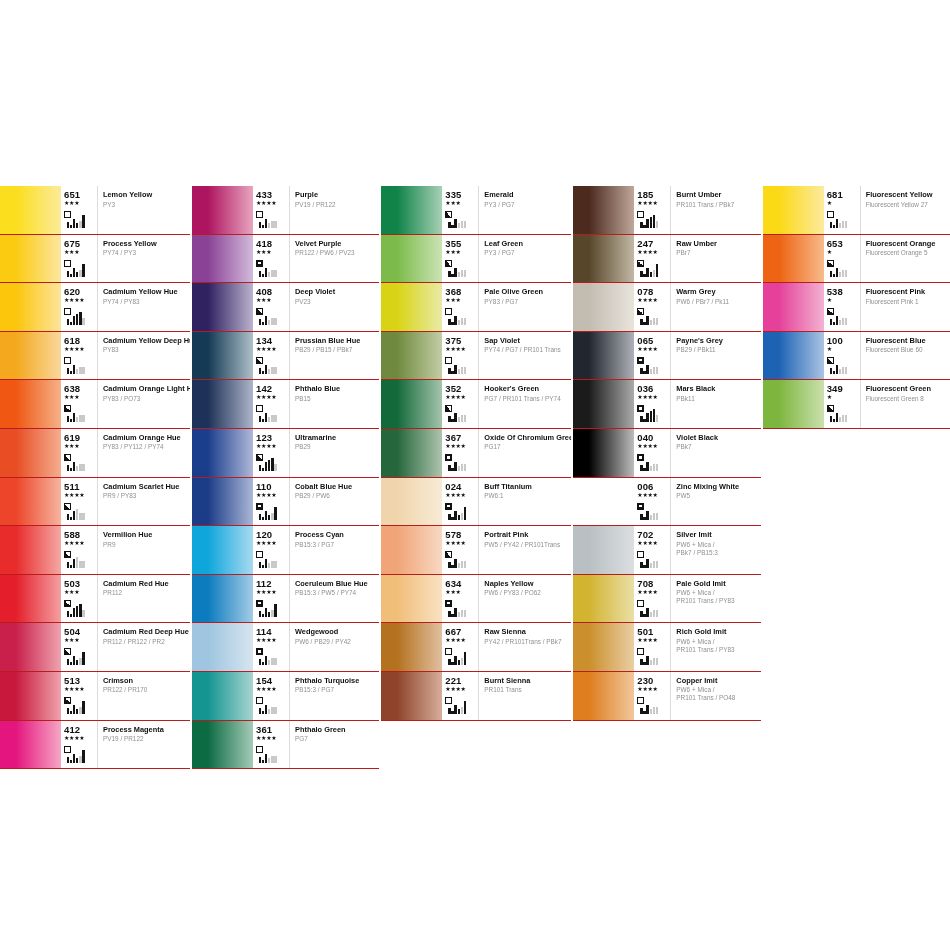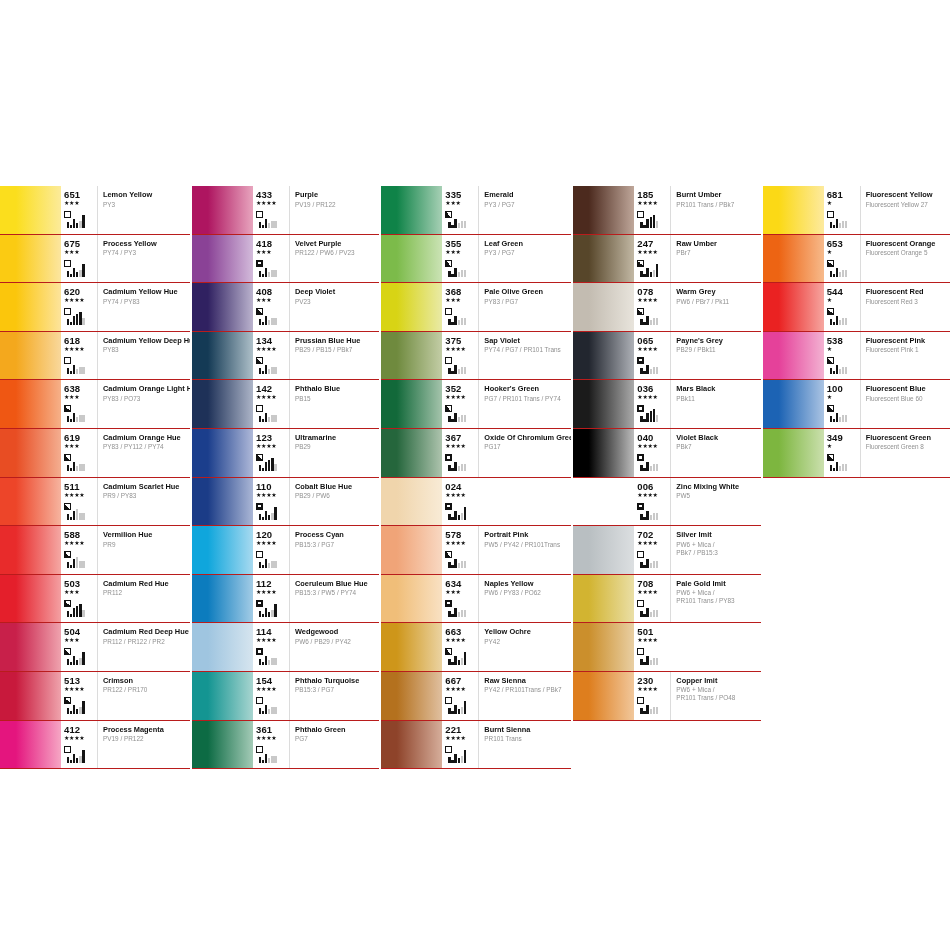--- a/index.html
+++ b/index.html
@@ -850,20 +850,26 @@
               <div class="bars">
                 <b style="height: 6px;"></b>
                 <b style="height: 3px;"></b>
                 <b style="height: 9px;"></b>
                 <b style="height: 5px;"></b>
                 <b class="g" style="height: 7px;"></b>
                 <b style="height: 13px;"></b>
               </div>
             </div>
           </div>
+          <div class="info">
+            <div class="pname">Buff Titanium</div>
+            <div class="pig">
+              <span>PW6:1</span>
+            </div>
+          </div>
         </div>
         <div class="row">
           <div class="swatch" style="background: linear-gradient(to right, rgb(240, 164, 120) 0%, rgb(240, 164, 120) 26%, rgb(248, 216, 194) 100%);"></div>
           <div class="meta">
             <div class="num">578</div>
             <div class="stars">★★★★</div>
             <div class="icons">
               <div class="opq half"></div>
               <div class="bars">
                 <b style="height: 6px;"></b>
@@ -900,44 +906,20 @@
             </div>
           </div>
           <div class="info">
             <div class="pname">Naples Yellow</div>
             <div class="pig">
               <span>PW6 / PY83 / PO62</span>
             </div>
           </div>
         </div>
         <div class="row">
-          <div class="swatch" style="background: linear-gradient(to right, rgb(206, 150, 26) 0%, rgb(206, 150, 26) 26%, rgb(235, 211, 162) 100%);"></div>
-          <div class="meta">
-            <div class="num">663</div>
-            <div class="stars">★★★★</div>
-            <div class="icons">
-              <div class="opq half"></div>
-              <div class="bars">
-                <b style="height: 6px;"></b>
-                <b style="height: 3px;"></b>
-                <b style="height: 9px;"></b>
-                <b style="height: 5px;"></b>
-                <b class="g" style="height: 7px;"></b>
-                <b style="height: 13px;"></b>
-              </div>
-            </div>
-          </div>
-          <div class="info">
-            <div class="pname">Yellow Ochre</div>
-            <div class="pig">
-              <span>PY42</span>
-            </div>
-          </div>
-        </div>
-        <div class="row">
           <div class="swatch" style="background: linear-gradient(to right, rgb(180, 113, 30) 0%, rgb(180, 113, 30) 26%, rgb(224, 192, 160) 100%);"></div>
           <div class="meta">
             <div class="num">667</div>
             <div class="stars">★★★★</div>
             <div class="icons">
               <div class="opq"></div>
               <div class="bars">
                 <b style="height: 6px;"></b>
                 <b style="height: 3px;"></b>
                 <b style="height: 9px;"></b>
@@ -1208,20 +1190,27 @@
               <div class="bars">
                 <b style="height: 6px;"></b>
                 <b style="height: 3px;"></b>
                 <b style="height: 9px;"></b>
                 <b class="g" style="height: 5px;"></b>
                 <b class="g" style="height: 7px;"></b>
                 <b class="g" style="height: 7px;"></b>
               </div>
             </div>
           </div>
+          <div class="info">
+            <div class="pname">Rich Gold Imit</div>
+            <div class="pig">
+              <span>PW6 + Mica /</span>
+              <span>PR101 Trans / PY83</span>
+            </div>
+          </div>
         </div>
         <div class="row">
           <div class="swatch" style="background: linear-gradient(to right, rgb(222, 126, 30) 0%, rgb(222, 126, 30) 26%, rgb(241, 199, 155) 100%);"></div>
           <div class="meta">
             <div class="num">230</div>
             <div class="stars">★★★★</div>
             <div class="icons">
               <div class="opq"></div>
               <div class="bars">
                 <b style="height: 6px;"></b>
@@ -1281,44 +1270,20 @@
                 <b class="g" style="height: 5px;"></b>
                 <b class="g" style="height: 7px;"></b>
                 <b class="g" style="height: 7px;"></b>
               </div>
             </div>
           </div>
           <div class="info">
             <div class="pname">Fluorescent Orange</div>
             <div class="pig">
               <span>Fluorescent Orange 5</span>
-            </div>
-          </div>
-        </div>
-        <div class="row">
-          <div class="swatch" style="background: linear-gradient(to right, rgb(234, 34, 34) 0%, rgb(234, 34, 34) 26%, rgb(246, 166, 160) 100%);"></div>
-          <div class="meta">
-            <div class="num">544</div>
-            <div class="stars">★</div>
-            <div class="icons">
-              <div class="opq half"></div>
-              <div class="bars">
-                <b style="height: 6px;"></b>
-                <b style="height: 3px;"></b>
-                <b style="height: 9px;"></b>
-                <b class="g" style="height: 5px;"></b>
-                <b class="g" style="height: 7px;"></b>
-                <b class="g" style="height: 7px;"></b>
-              </div>
-            </div>
-          </div>
-          <div class="info">
-            <div class="pname">Fluorescent Red</div>
-            <div class="pig">
-              <span>Fluorescent Red 3</span>
             </div>
           </div>
         </div>
         <div class="row">
           <div class="swatch" style="background: linear-gradient(to right, rgb(229, 65, 154) 0%, rgb(229, 65, 154) 26%, rgb(243, 178, 210) 100%);"></div>
           <div class="meta">
             <div class="num">538</div>
             <div class="stars">★</div>
             <div class="icons">
               <div class="opq half"></div>

